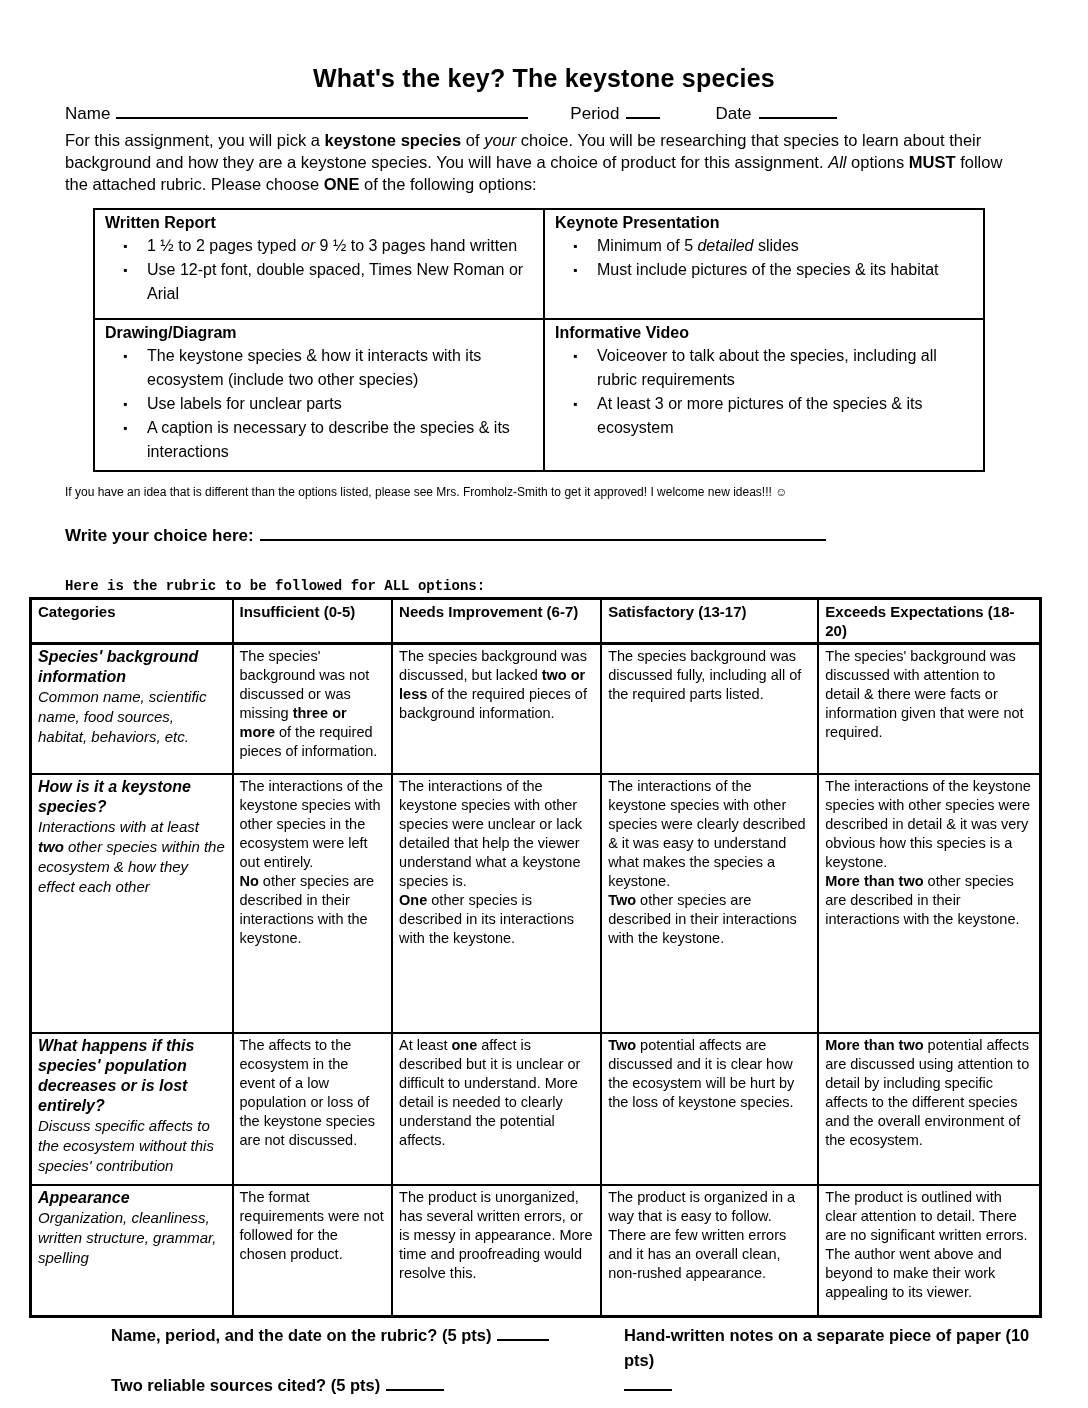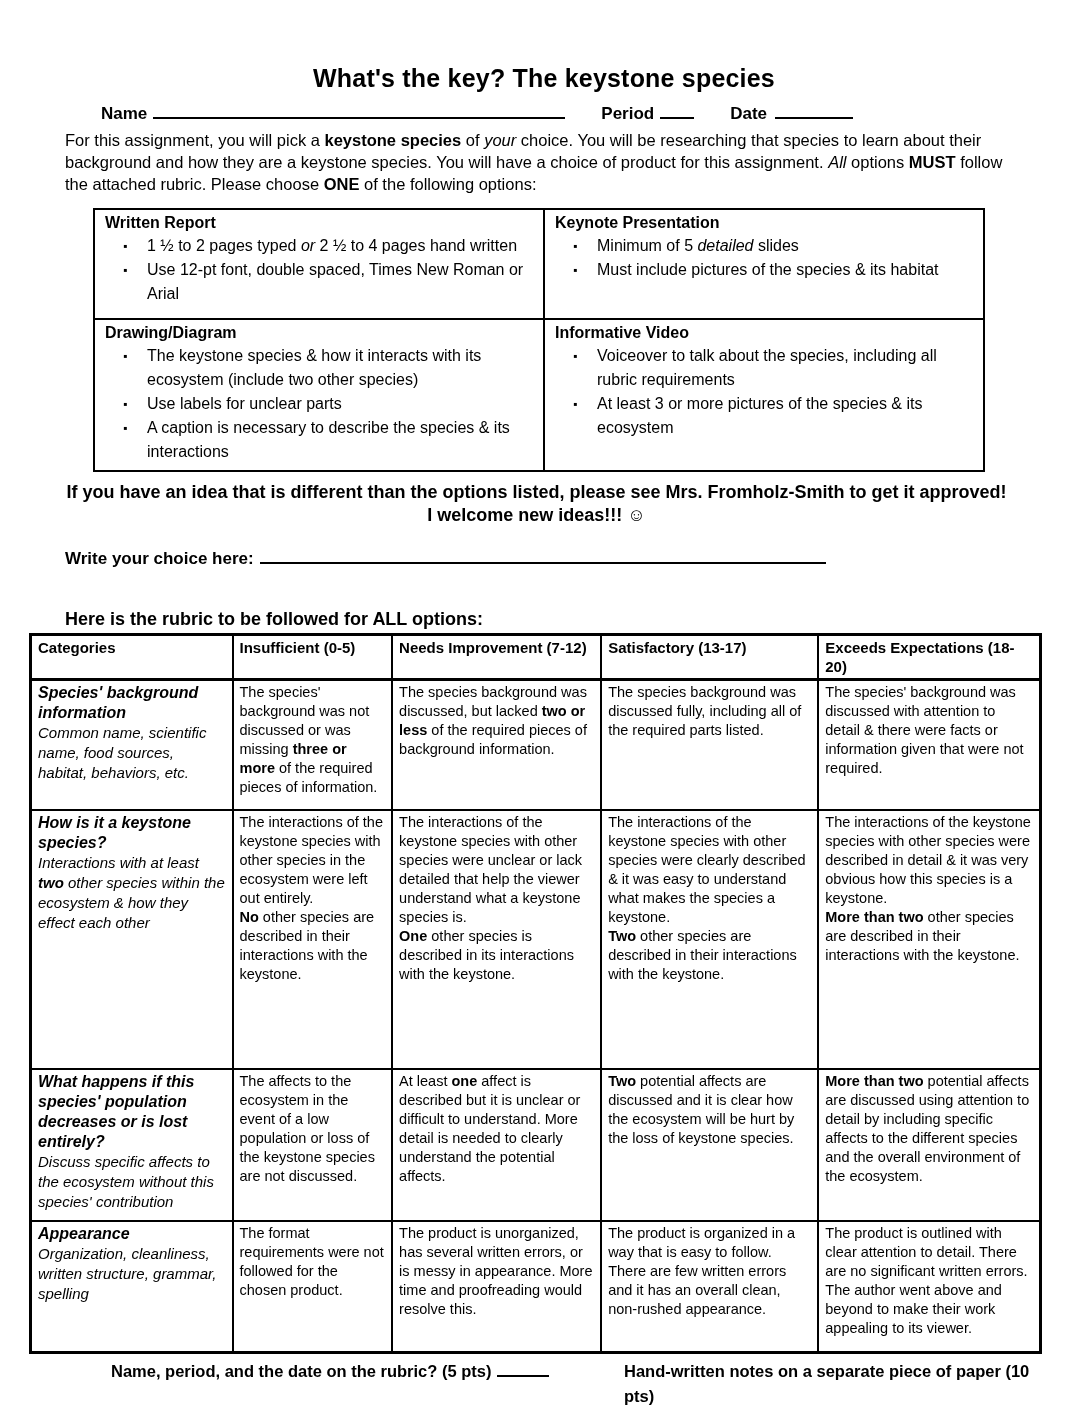--- a/index.html
+++ b/index.html
@@ -8,21 +8,21 @@
     font-family:"Liberation Sans", sans-serif;color:#000;
     -webkit-font-smoothing:antialiased;
   }
   .b{font-weight:bold;}
   .i{font-style:italic;}
   .blank{display:inline-block;border-bottom:2px solid #000;height:0.95em;vertical-align:baseline;}
 
   h1.title{font-size:25px;font-weight:bold;text-align:center;margin:64px 0 0 0;letter-spacing:0.2px;}
 
   .name-row{margin:8px 83px 0 65px;font-size:17px;}
-  .name-row .lbl{font-weight:bold;margin-left:36px;}
+  .name-row .lbl{font-weight:normal;}
   .name-blank{width:412px;margin-left:6px;}
   .period-lbl{margin-left:42px;}
   .period-blank{width:34px;margin-left:6px;}
   .date-lbl{margin-left:56px;}
   .date-blank{width:78px;margin-left:8px;}
 
   p.intro{margin:5px 80px 0 65px;font-size:16.5px;line-height:22px;}
 
   table.options{
     border-collapse:collapse;margin:13px 0 0 93px;width:892px;table-layout:fixed;
@@ -32,26 +32,26 @@
     border:2px solid #000;vertical-align:top;padding:4px 8px 6px 10px;
   }
   table.options td.left{width:430px;}
   .opt-title{font-weight:bold;font-size:16px;}
   ul.opt-list{margin:2px 0 0 0;padding:0 0 0 16px;list-style:none;}
   ul.opt-list li{position:relative;padding-left:26px;line-height:24px;}
   ul.opt-list li::before{content:"▪";position:absolute;left:2px;top:0;font-size:12px;line-height:24px;}
   tr.opt-top td{height:98px;}
   tr.opt-bottom td{height:132px;}
 
-  p.note{margin:9px 80px 0 65px;font-size:18px;line-height:23px;font-weight:bold;text-align:center;}
+  p.note{margin:9px 80px 0 65px;font-size:12px;line-height:23px;font-weight:normal;}
 
   .choice-row{margin:19px 0 0 65px;font-size:17px;font-weight:bold;}
   .choice-blank{width:566px;margin-left:6px;}
 
-  p.rubric-intro{margin:40px 0 3px 65px;font-size:18px;font-weight:bold;}
+  p.rubric-intro{margin:32px 0 3px 65px;font-size:14px;font-weight:bold;font-family:Liberation Mono, monospace;}
 
   table.rubric{
     border-collapse:collapse;margin:0 0 0 55px;width:1013px;table-layout:fixed;
     font-size:14.5px;line-height:19px;
   }
   table.rubric{border:3px solid #000;margin-left:29px;}
   table.rubric th, table.rubric td{
     border:2px solid #000;vertical-align:top;text-align:left;padding:2px 5px 3px 6px;
   }
   table.rubric tr.head th{font-size:15px;font-weight:bold;border-bottom:3px solid #000;padding-top:2px;padding-bottom:2px;}
@@ -79,21 +79,21 @@
 </div>
 
 <p class="intro"><span>For this assignment, you will pick a </span><span class="b">keystone species</span><span> of </span><span class="i">your</span><span> choice. You will be researching that species to learn about their background and how they are a keystone species. You will have a choice of product for this assignment. </span><span class="i">All</span><span> options </span><span class="b">MUST</span><span> follow the attached rubric. Please choose </span><span class="b">ONE</span><span> of the following options:</span></p>
 
 <table class="options">
   <tbody>
       <tr class="opt-top">
     <td class="left">
       <div class="opt-title">Written Report</div>
       <ul class="opt-list">
-            <li><span>1 ½ to 2 pages typed </span><span class="i">or</span><span> 2 ½ to 4 pages hand written</span></li>
+            <li><span>1 ½ to 2 pages typed </span><span class="i">or</span><span> 9 ½ to 3 pages hand written</span></li>
             <li><span>Use 12-pt font, double spaced, Times New Roman or Arial</span></li>
           </ul>
     </td>
     <td>
       <div class="opt-title">Keynote Presentation</div>
       <ul class="opt-list">
             <li><span>Minimum of 5 </span><span class="i">detailed</span><span> slides</span></li>
             <li><span>Must include pictures of the species &amp; its habitat</span></li>
           </ul>
     </td>
@@ -131,21 +131,21 @@
       <col class="c1">
       <col class="c2">
       <col class="c3">
       <col class="c4">
       <col class="c5">
     </colgroup>
   <tbody>
       <tr class="head">
     <th>Categories</th>
     <th>Insufficient (0-5)</th>
-    <th>Needs Improvement (7-12)</th>
+    <th>Needs Improvement (6-7)</th>
     <th>Satisfactory (13-17)</th>
     <th>Exceeds Expectations (18-20)</th>
   </tr>
   <tr class="r1">
     <td>
       <div class="cat-title">Species' background information</div>
       <div class="cat-desc"><span>Common name, scientific name, food sources, habitat, behaviors, etc.</span></div>
     </td>
     <td class="cell"><span>The species' background was not discussed or was missing </span><span class="b">three or more</span><span> of the required pieces of information.</span></td>
     <td class="cell"><span>The species background was discussed, but lacked </span><span class="b">two or less</span><span> of the required pieces of background information.</span></td>

